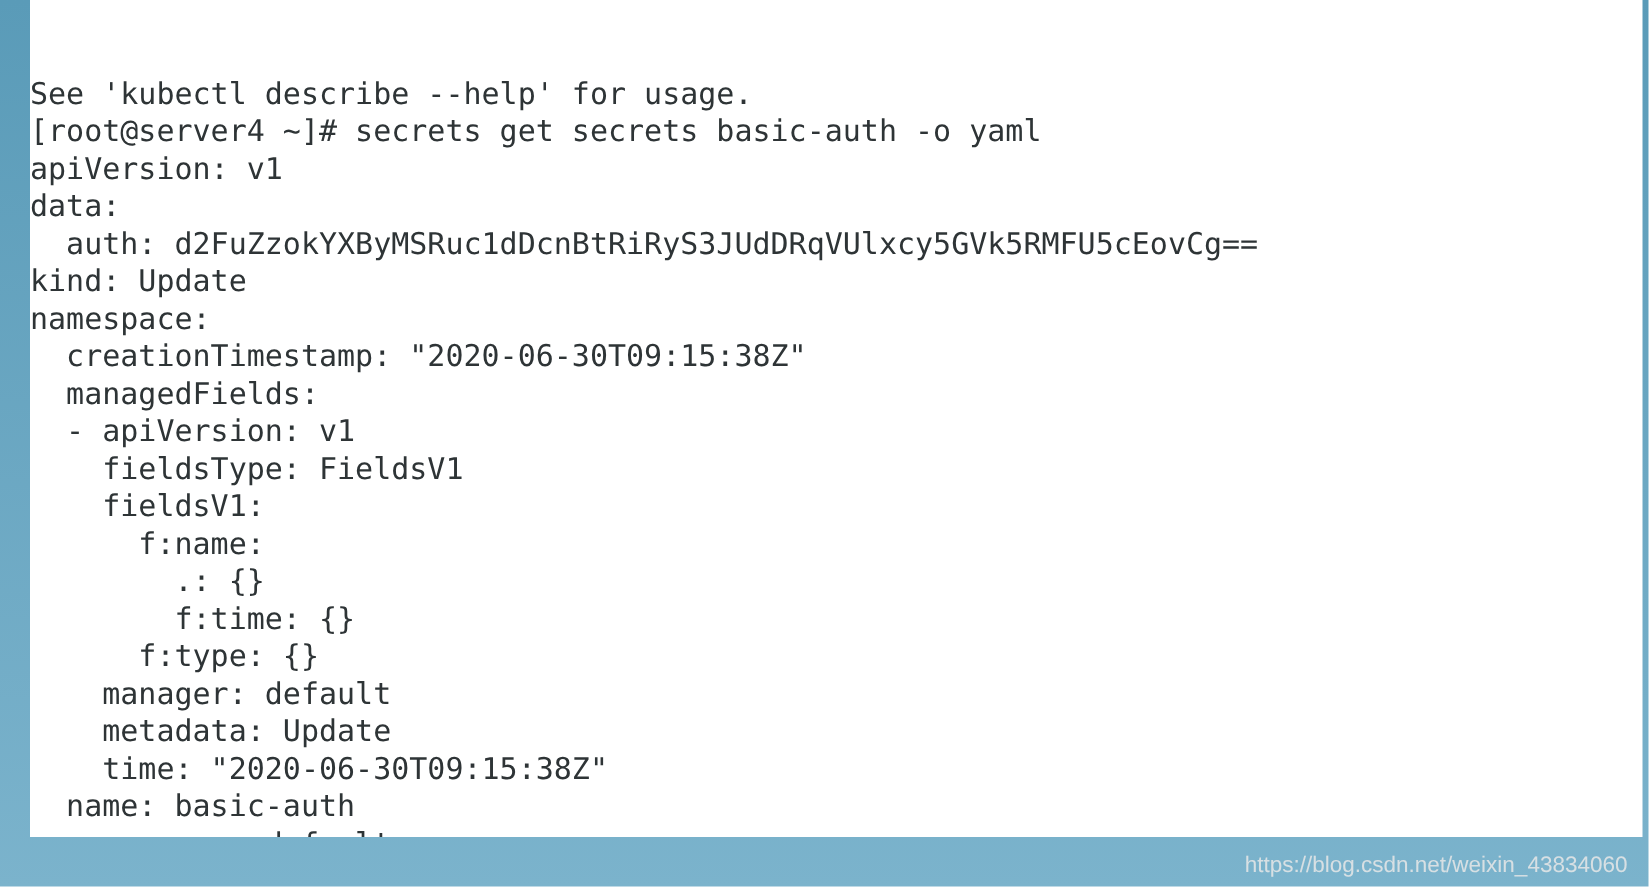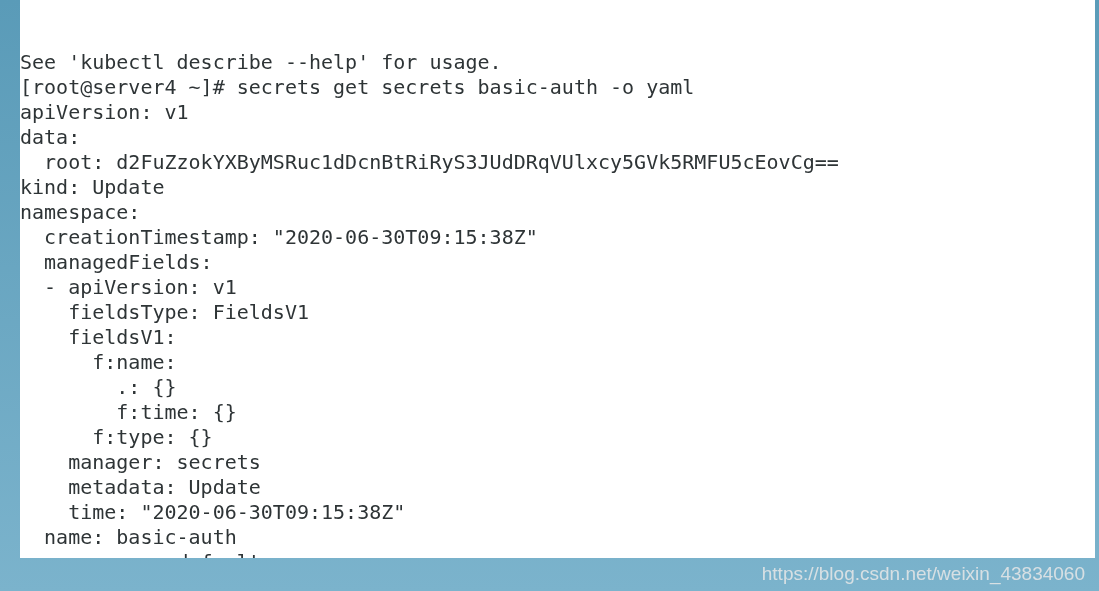--- a/index.html
+++ b/index.html
@@ -31,45 +31,45 @@
     .terminal-content {
       font-family: 'DejaVu Sans Mono', 'Liberation Mono', 'Courier New', monospace;
       letter-spacing: 0;
     }
     .watermark {
       position: absolute;
       bottom: 6px;
       right: 14px;
       color: #e8e8e8;
       font-family: Arial, sans-serif;
-      font-size: 19px;
+      font-size: 15px;
       opacity: 0.85;
     }
   </style>
 </head>
 <body>
 
 <div class="terminal">
   <div class="terminal-content"><span>See 'kubectl describe --help' for usage.</span>
 <span>[root@server4 ~]# secrets get secrets basic-auth -o yaml</span>
 <span>apiVersion: v1</span>
 <span>data:</span>
-<span>  root: d2FuZzokYXByMSRuc1dDcnBtRiRyS3JUdDRqVUlxcy5GVk5RMFU5cEovCg==</span>
+<span>  auth: d2FuZzokYXByMSRuc1dDcnBtRiRyS3JUdDRqVUlxcy5GVk5RMFU5cEovCg==</span>
 <span>kind: Update</span>
 <span>namespace:</span>
 <span>  creationTimestamp: "2020-06-30T09:15:38Z"</span>
 <span>  managedFields:</span>
 <span>  - apiVersion: v1</span>
 <span>    fieldsType: FieldsV1</span>
 <span>    fieldsV1:</span>
 <span>      f:name:</span>
 <span>        .: {}</span>
 <span>        f:time: {}</span>
 <span>      f:type: {}</span>
-<span>    manager: secrets</span>
+<span>    manager: default</span>
 <span>    metadata: Update</span>
 <span>    time: "2020-06-30T09:15:38Z"</span>
 <span>  name: basic-auth</span>
 <span>  namespace: default</span>
 
 </div>
 </div>
 
 <div class="watermark">https://blog.csdn.net/weixin_43834060</div>
 

